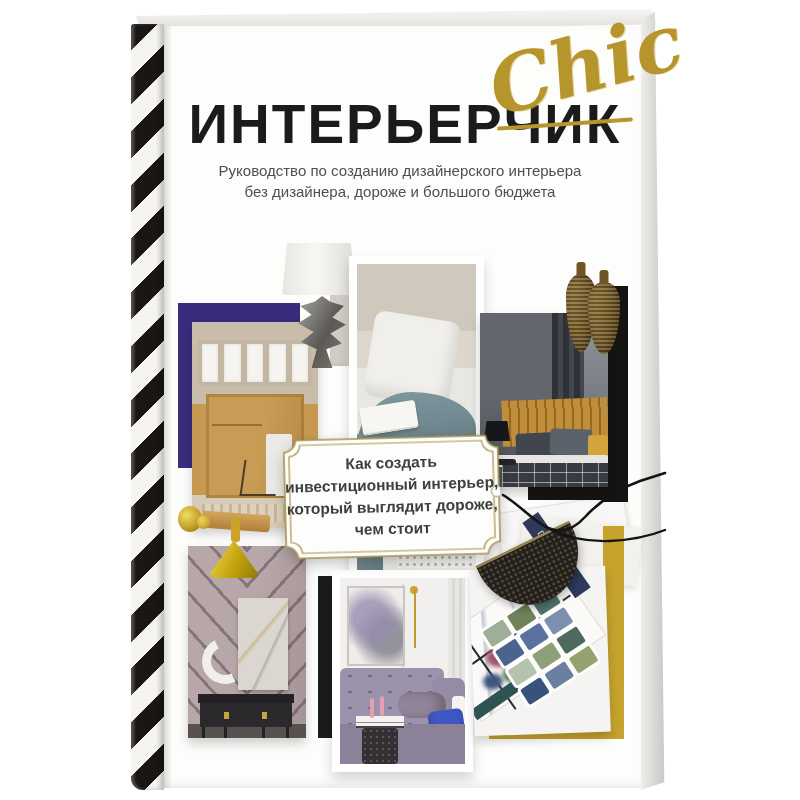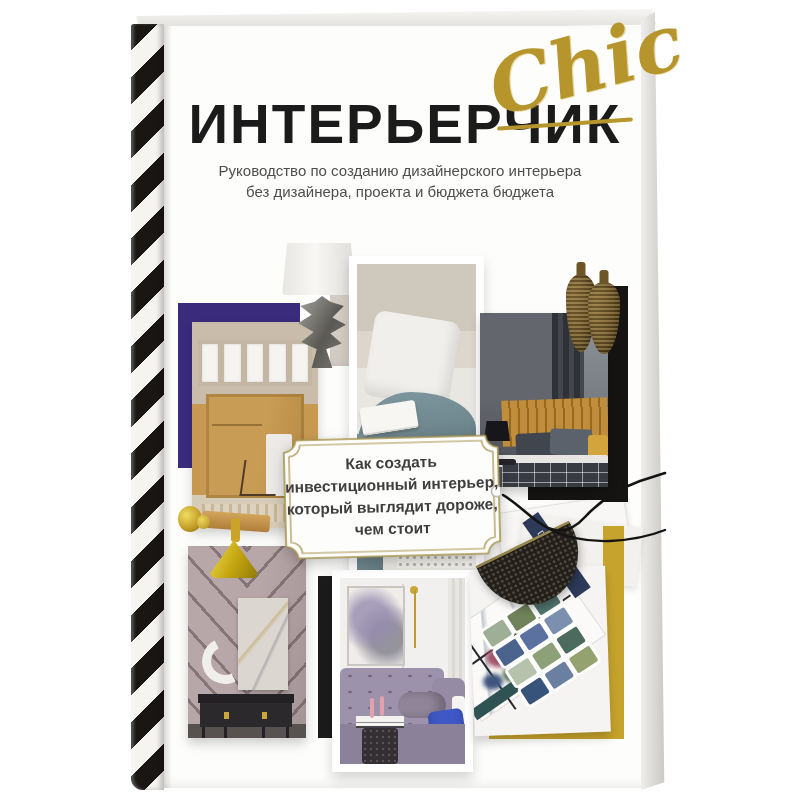--- a/index.html
+++ b/index.html
@@ -211,21 +211,21 @@
   <div class="abs page-top"></div>
   <div class="abs page-side"></div>
   <div class="abs cover"></div>
   <div class="abs spine"></div>
   <div class="abs spine-fold"></div>
 
   <div class="abs title">ИНТЕРЬЕРЧИК</div>
   <div class="abs chic">Chic</div>
   <div class="abs strike"></div>
   <div class="abs subtitle pre">Руководство по созданию дизайнерского интерьера
-без дизайнера, проекта и бюджета бюджета</div>
+без дизайнера, дороже и большого бюджета</div>
 
   <div class="abs purple-frame"></div>
   <div class="abs doorway ph">
     <div class="abs transom">
       <div class="pane"></div>
         <div class="pane"></div>
         <div class="pane"></div>
         <div class="pane"></div>
         <div class="pane"></div>
     </div>

